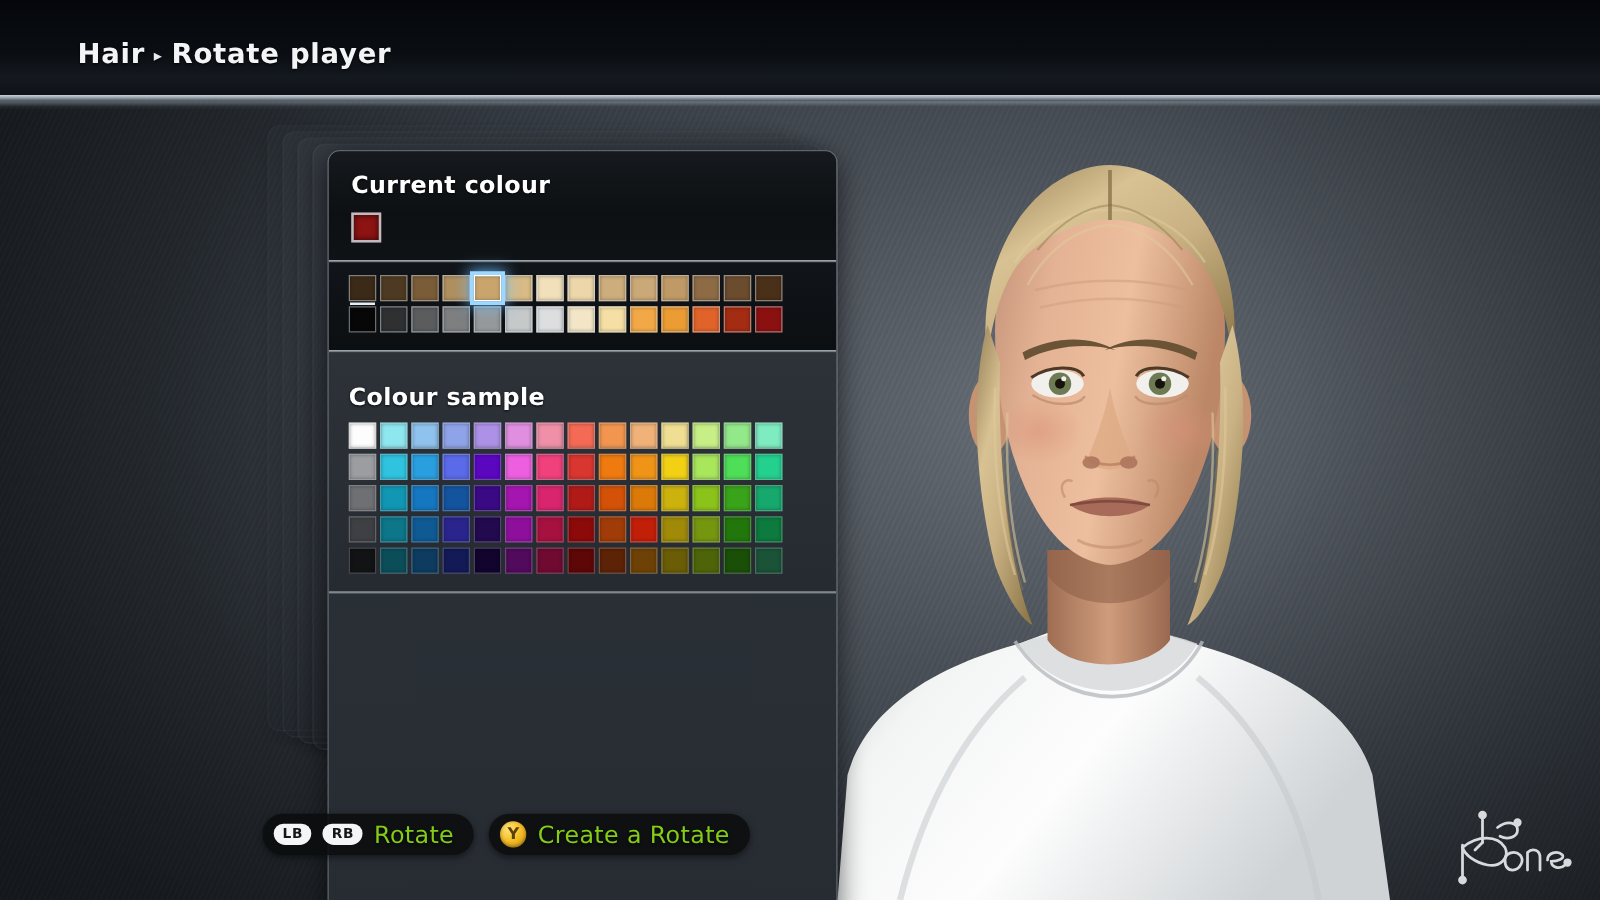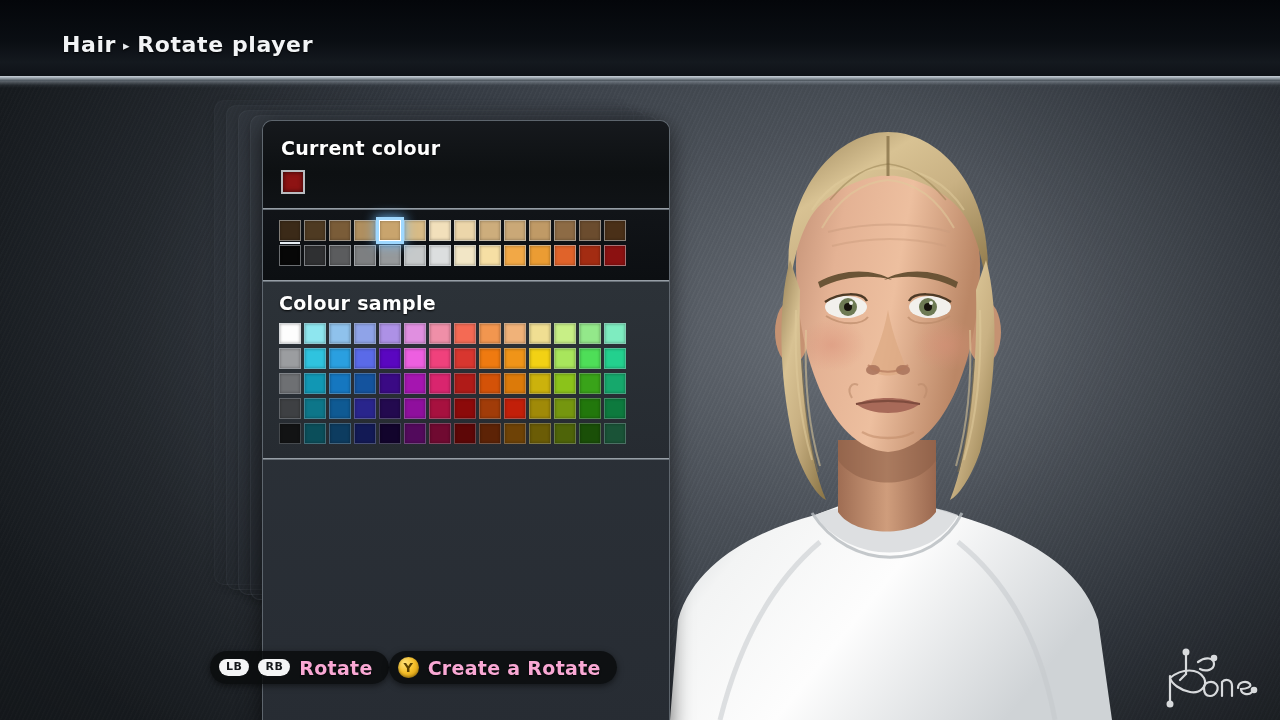--- a/index.html
+++ b/index.html
@@ -119,40 +119,40 @@
     z-index:3;
   }
   .sw.cursor::after{
     content:""; position:absolute; left:0; right:0; bottom:-4px; height:2px;
     background:#e8eef4;
   }
 
   
   #sec-sample {
     background:linear-gradient(180deg,#2c3238 0%, #262b31 100%);
-    padding:10px 16px 14px 16px;
+    padding:25px 16px 14px 16px;
   }
   #sec-sample .section-title { margin-bottom:9px; }
   #sec-sample .sw { border:1px solid rgba(150,158,166,0.40); }
 
   
   #sec-created {
     background:linear-gradient(180deg,#333940 0%, #2b3views 0%, #2c3239 100%);
     padding:10px 16px 16px 16px;
   }
   #sec-created .section-title { margin-bottom:10px; }
   #sec-created .sw {
     width:22px; height:22px;
     background:#f0f1f2; border:1px solid rgba(170,176,182,0.5);
     box-shadow:inset 0 0 2px rgba(0,0,0,.25);
   }
 
   
   #hintbar {
-    position:absolute; left:210px; top:651px; display:flex; z-index:6;
+    position:absolute; left:210px; top:651px; display:flex; gap:12px; z-index:6;
   }
   .pill {
     display:flex; align-items:center; gap:9px;
     background:rgba(10,12,14,0.88);
     border-radius:17px; height:33px; padding:0 16px 0 9px;
     box-shadow:0 2px 6px rgba(0,0,0,.5);
   }
   .bumper {
     background:#f4f5f6; color:#14171a;
     font-size:11px; font-weight:bold; letter-spacing:.5px;
@@ -161,21 +161,21 @@
     padding:2px 7px 3px 7px; line-height:12px;
   }
   .ybtn {
     width:21px; height:21px; border-radius:50%;
     background:radial-gradient(circle at 34% 30%, #ffe27a 0%, #f6c02b 45%, #c98f06 100%);
     color:#5b4200; font-size:13px; font-weight:bold; line-height:21px; text-align:center;
     font-family:"DejaVu Sans", sans-serif;
     box-shadow:inset 0 -1px 3px rgba(0,0,0,.4);
   }
   .pill-label {
-    color:#f9a8d4; font-size:19px; font-weight:bold; letter-spacing:.3px;
+    color:#84cc16; font-size:19px; font-weight:normal; letter-spacing:.3px;
     font-family:"DejaVu Sans", sans-serif;
     text-shadow:0 1px 2px rgba(0,0,0,.8);
   }
 
   
   #watermark {
     position:absolute; right:14px; bottom:8px; z-index:7;
     width:124px; height:74px; opacity:.92;
   }
 </style>

